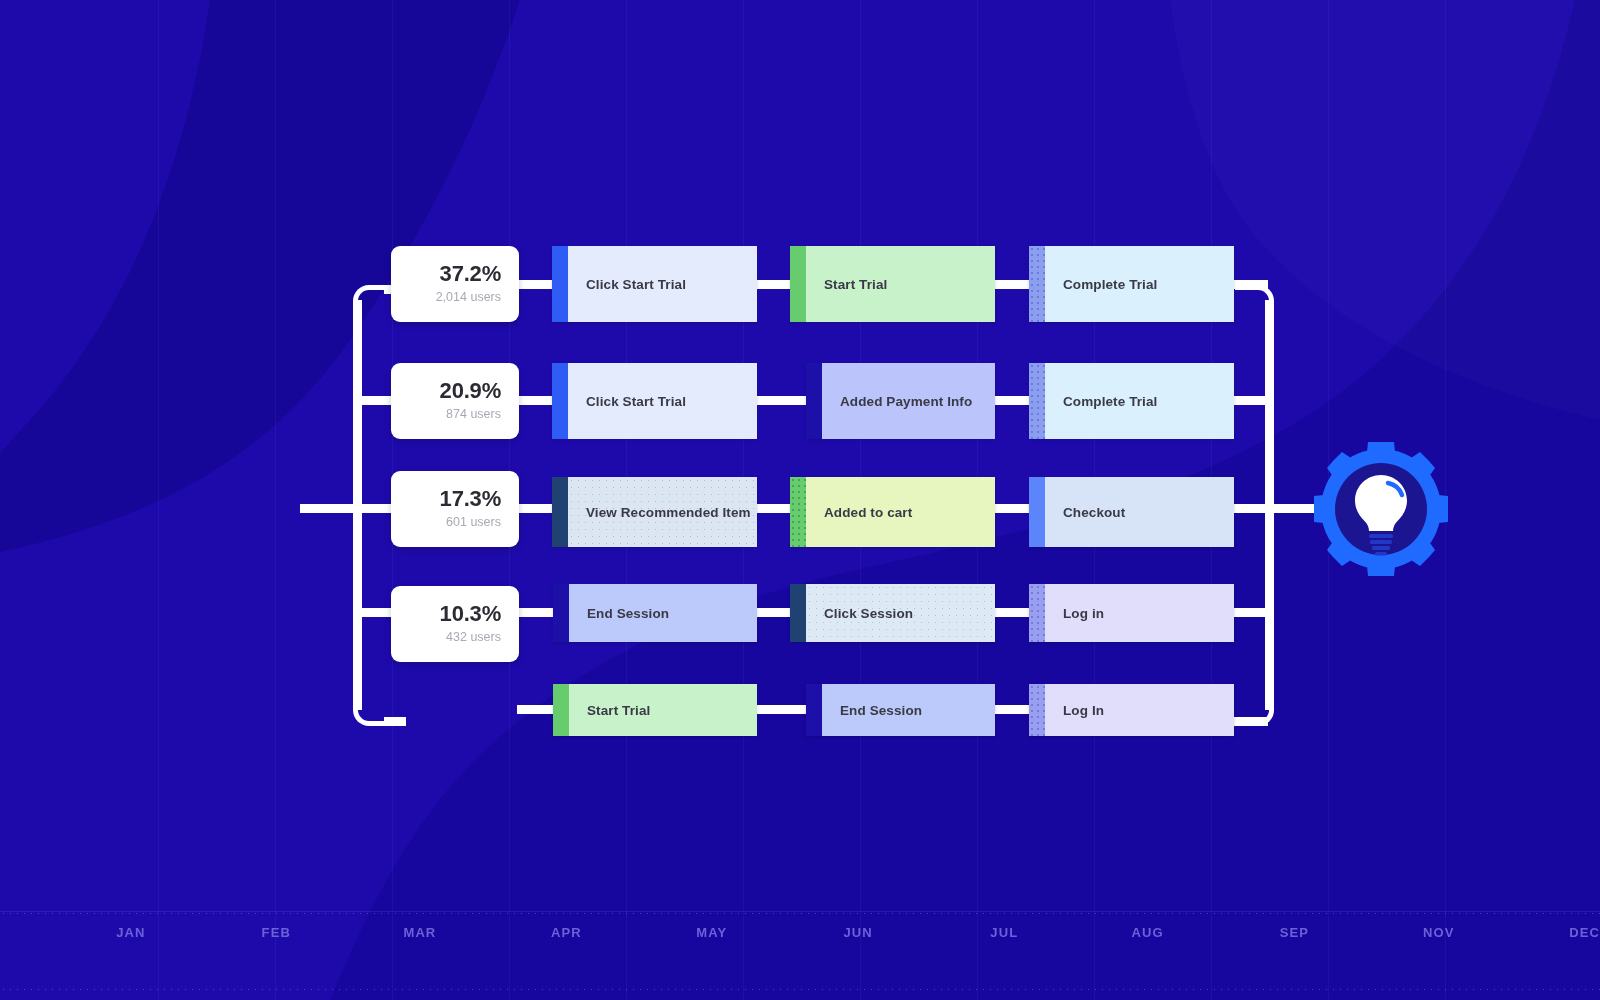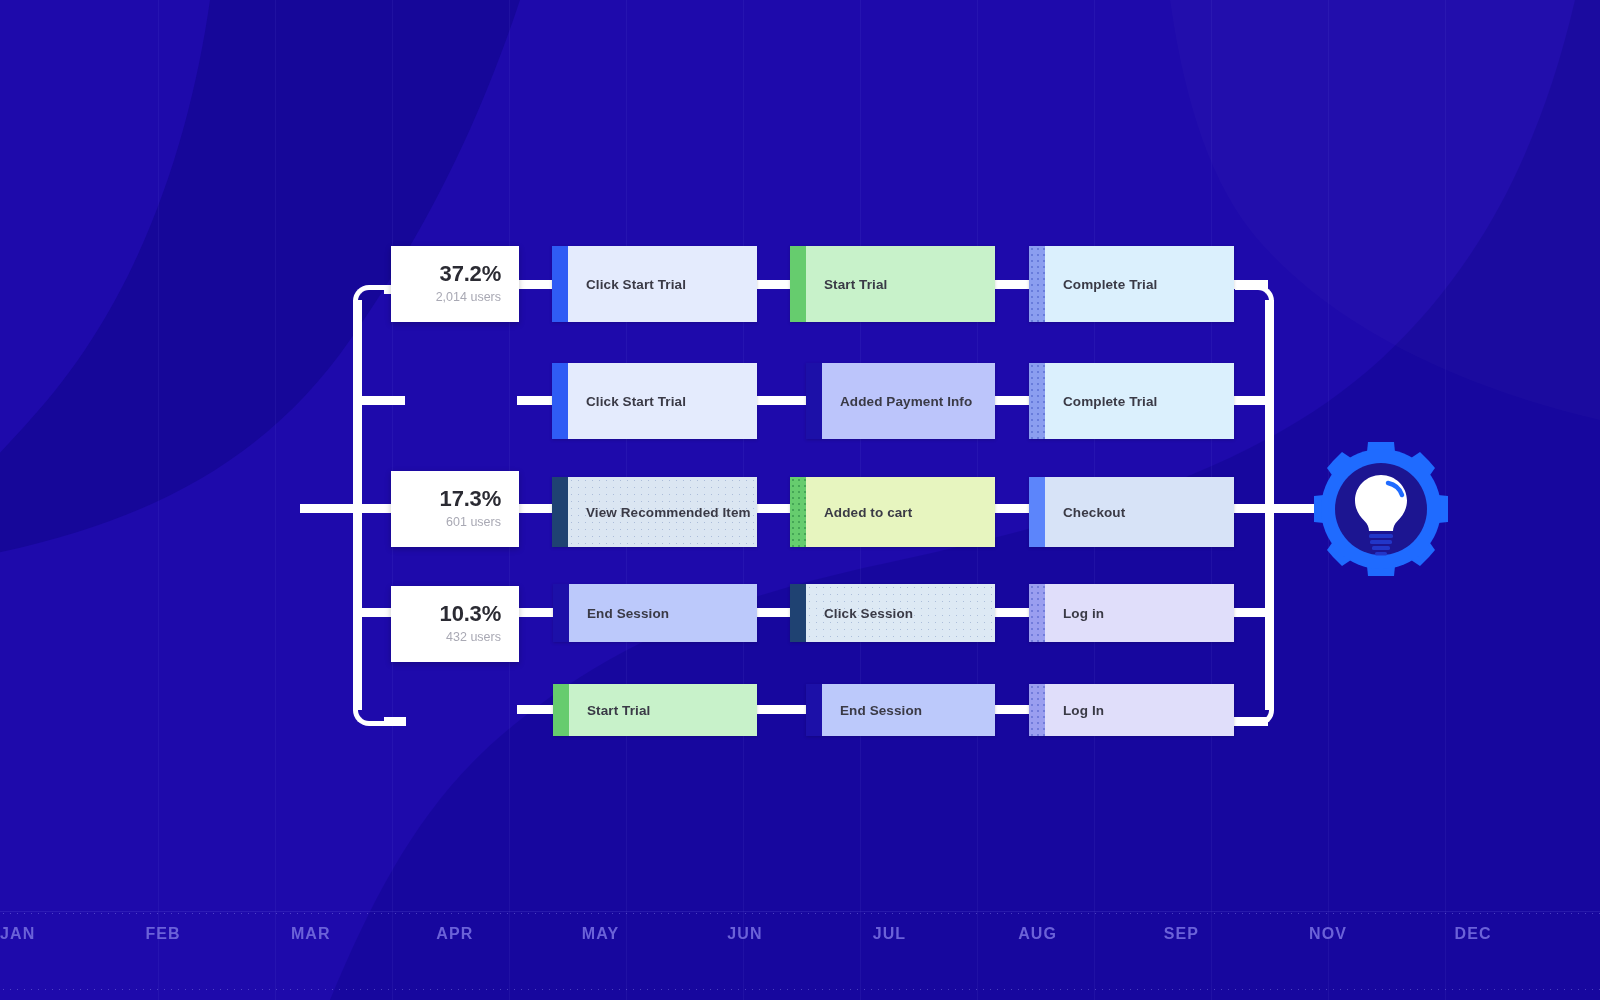--- a/index.html
+++ b/index.html
@@ -26,22 +26,22 @@
     background-image:radial-gradient(rgba(170,170,255,0.35) 0.7px, transparent 0.8px);
     background-size:7px 3px;
   }
 
   
   #month-axis {
     position:absolute; left:0; right:0; top:925px; height:34px;
     display:flex;
   }
   .month-label {
-    flex:1; text-align:left;
-    font-size:16px; font-weight:bold; letter-spacing:1.1px;
+    flex:1; text-align:right;
+    font-size:13px; font-weight:bold; letter-spacing:1.1px;
     color:#6b62d8;
   }
 
   
   #flow { position:absolute; inset:0; }
 
   .connector { position:absolute; background:#ffffff; }
   .connector-round {
     position:absolute;
     border:5px solid #ffffff;
@@ -74,21 +74,21 @@
   }
   .dots-tex-blue {
     background-image:radial-gradient(rgba(40,60,180,0.35) 0.9px, transparent 1px);
     background-size:6px 6px;
   }
 
   
   .metric-card {
     position:absolute;
     background:#ffffff;
-    border-radius:0;
+    border-radius:9px;
     box-shadow:0 2px 6px rgba(0,0,0,0.22);
     display:flex; flex-direction:column;
     align-items:flex-end; justify-content:center;
     padding:0 18px 0 0;
   }
   .metric-pct {
     font-size:22px; font-weight:bold; color:#2b2b33;
     letter-spacing:-0.2px; line-height:1.15;
   }
   .metric-users {
@@ -195,20 +195,24 @@
   </div>
   <div class="node" style="left:790px; top:246px; width:205px; height:76px;">
     <div class="accent" style="background:#66cc6e;"></div>
     <div class="body" style="background:#c8f2ca;">Start Trial</div>
   </div>
   <div class="node" style="left:1029px; top:246px; width:205px; height:76px;">
     <div class="accent dots-tex-blue" style="background-color:#8b9ef0;"></div>
     <div class="body" style="background:#dbf0fd;">Complete Trial</div>
   </div>
 
+  <div class="metric-card" style="left:391px; top:363px; width:128px; height:76px;">
+    <span class="metric-pct">20.9%</span>
+    <span class="metric-users">874 users</span>
+  </div>
   <div class="node" style="left:552px; top:363px; width:205px; height:76px;">
     <div class="accent" style="background:#2f5cf5;"></div>
     <div class="body" style="background:#e4ebfd;">Click Start Trial</div>
   </div>
   <div class="node" style="left:806px; top:363px; width:189px; height:76px;">
     <div class="accent" style="background:#1c10a8;"></div>
     <div class="body" style="background:#bcc5fb;">Added Payment Info</div>
   </div>
   <div class="node" style="left:1029px; top:363px; width:205px; height:76px;">
     <div class="accent dots-tex-blue" style="background-color:#8b9ef0;"></div>

